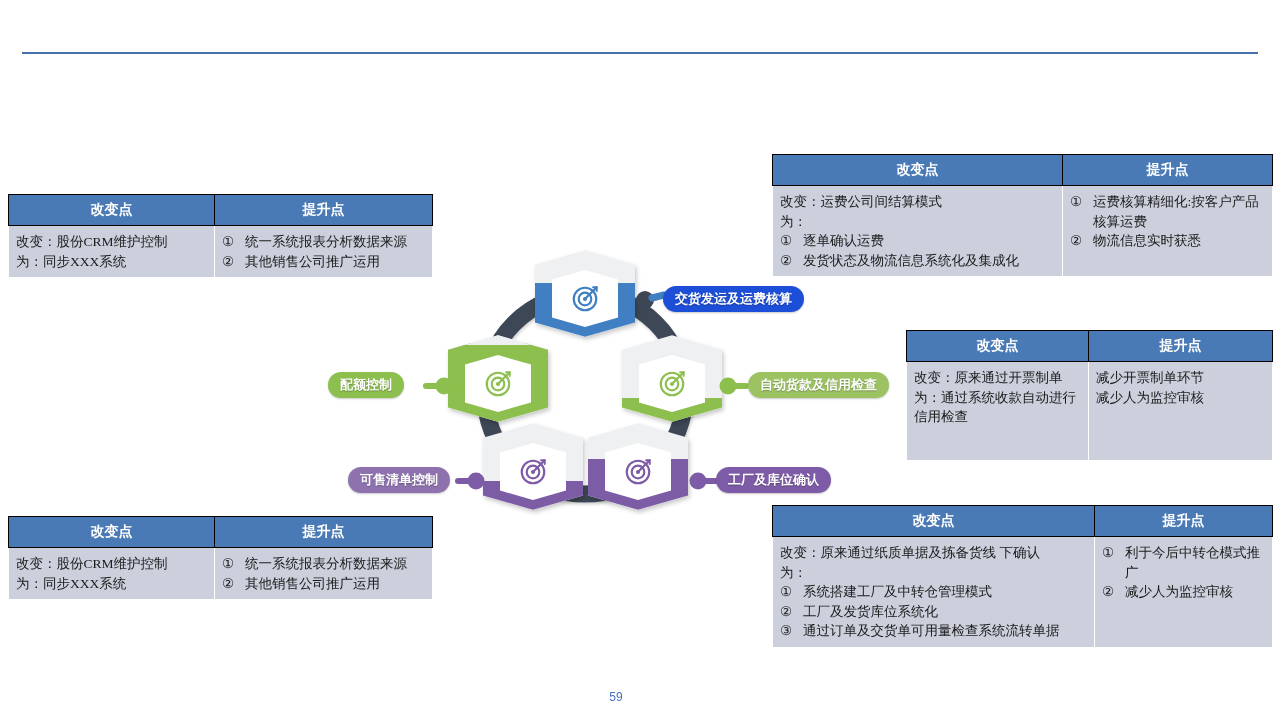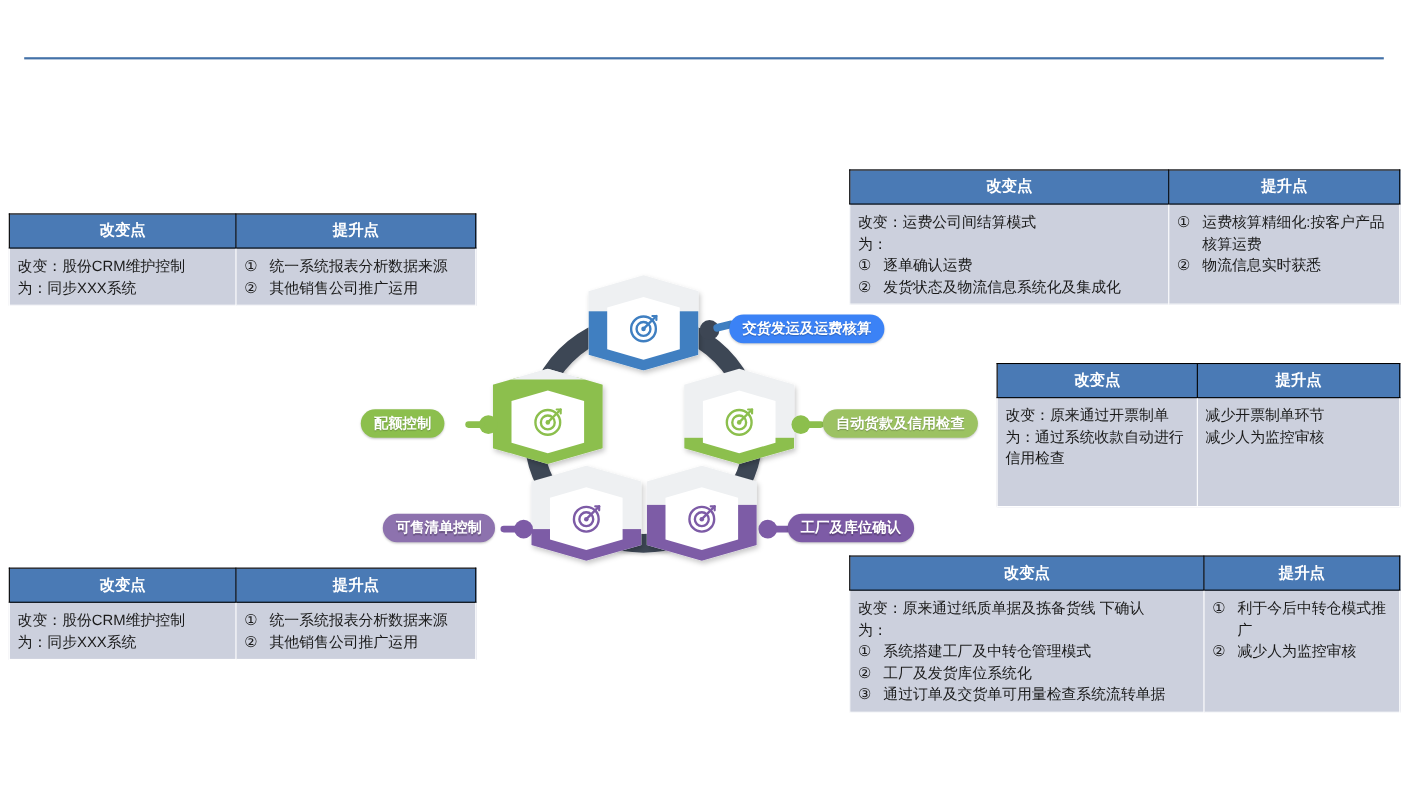--- a/index.html
+++ b/index.html
@@ -60,20 +60,21 @@
   }
   .tbl td {
     background: #ccd0dd;
     color: #1a1a1a;
     font-size: 13.5px;
     line-height: 1.45;
     text-align: left;
     padding: 6px 7px;
     border: 1px solid #ffffff;
     vertical-align: top;
+    font-family: Liberation Serif, serif;
   }
   .tbl td .line { display: block; }
   .tbl td ol.num {
     list-style: none;
     margin: 0;
     padding: 0;
   }
   .tbl td ol.num li {
     display: flex;
     gap: 6px;
@@ -116,21 +117,21 @@
     border-radius: 14px;
     color: #ffffff;
     font-size: 13px;
     font-weight: bold;
     line-height: 1;
     padding: 6px 12px 7px 12px;
     white-space: nowrap;
     box-shadow: 0 1px 2px rgba(0,0,0,.22);
     text-shadow: 0 1px 1px rgba(0,0,0,.25);
   }
-  .pill.blue   { background: #3b82f6; }
+  .pill.blue   { background: #1d4ed8; }
   .pill.green  { background: #8cbf4d; }
   .pill.purple { background: #7d5ba6; text-align: center; }
   .pill.green.soft  { background: #9cc262; }
   .pill.purple.soft { background: #8d72ae; }
 
   
   .page-num {
     position: absolute;
     left: 0;
     top: 690px;
@@ -452,14 +453,15 @@
       <line x1="384" y1="233" x2="396" y2="233" stroke="#7d5ba6" stroke-width="6" stroke-linecap="round"></line>
     </svg>
 
     <div class="pill blue" style="left:343px; top:38px;">交货发运及运费核算</div>
     <div class="pill green soft" style="left:428px; top:124px;">自动货款及信用检查</div>
     <div class="pill purple" style="left:396px; top:219px;">工厂及库位确认</div>
     <div class="pill purple soft" style="left:28px;  top:219px;">可售清单控制</div>
     <div class="pill green" style="left:8px;   top:124px;text-align:right;">配额控制</div>
   </div>
 
+  <div class="page-num">59</div>
 
 </div>
 
 </body></html>

